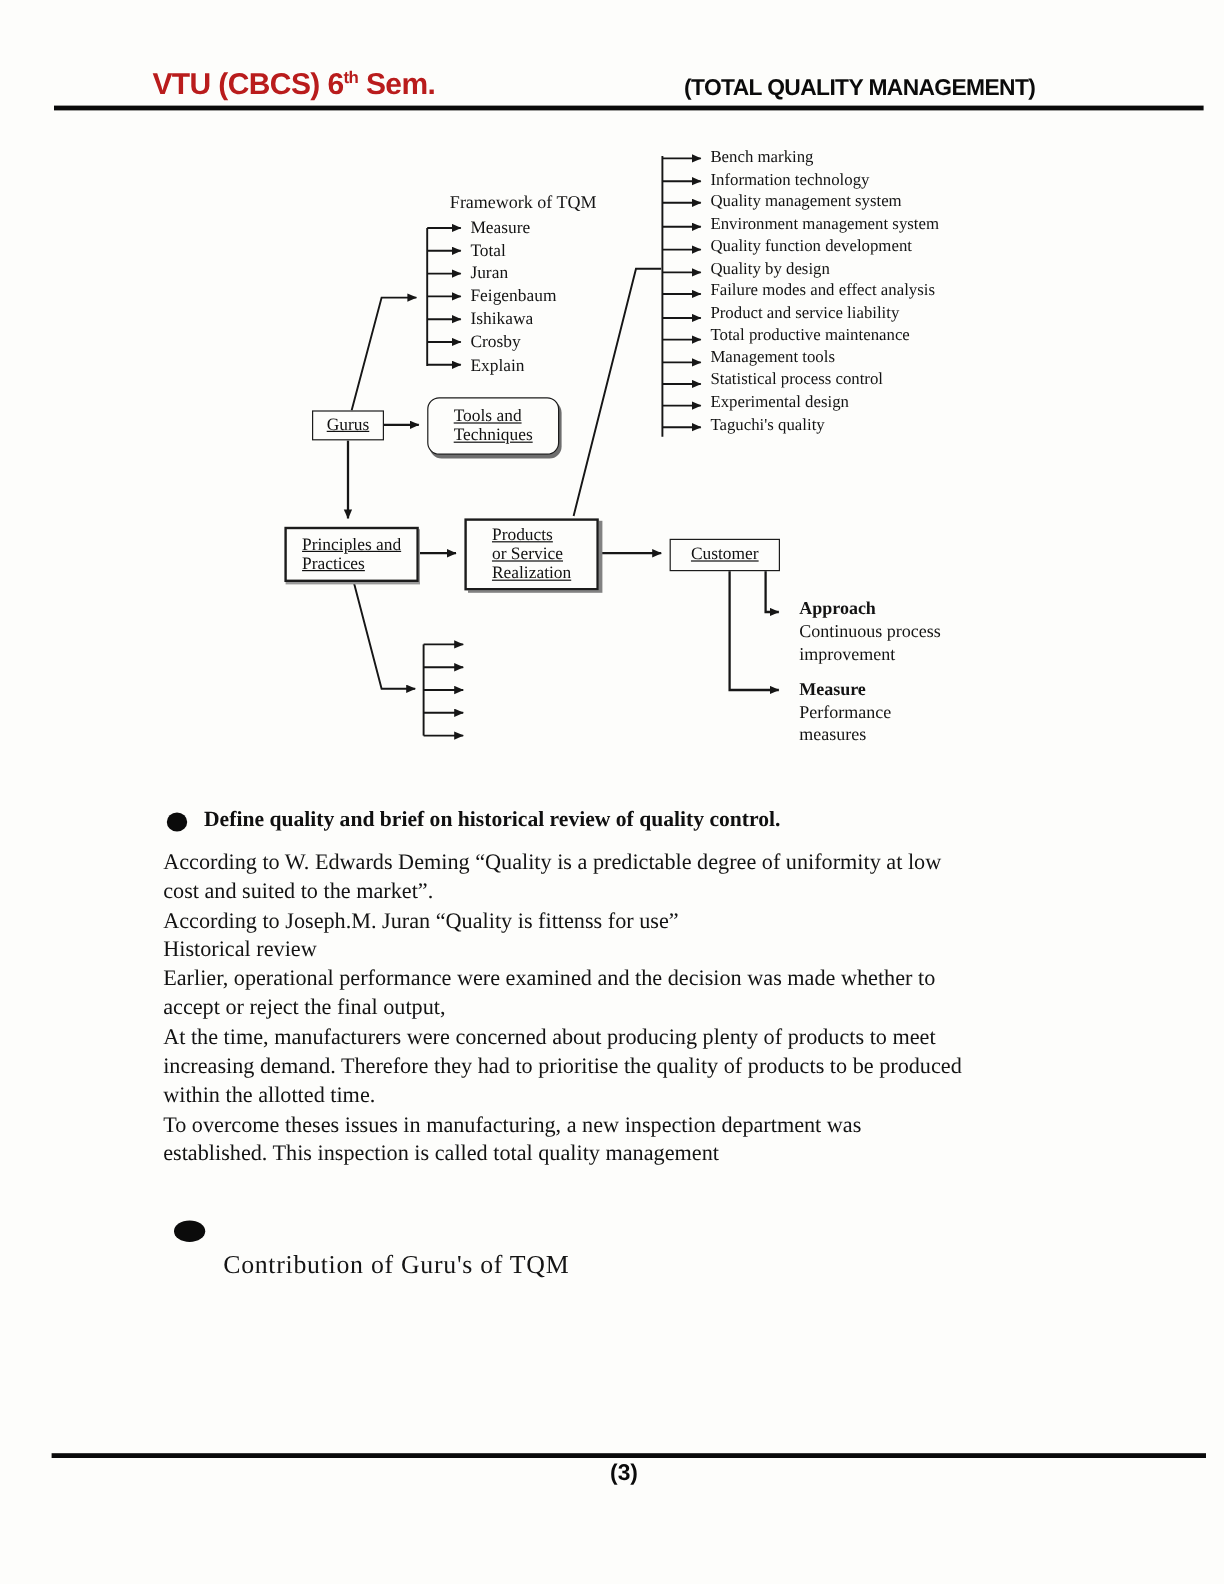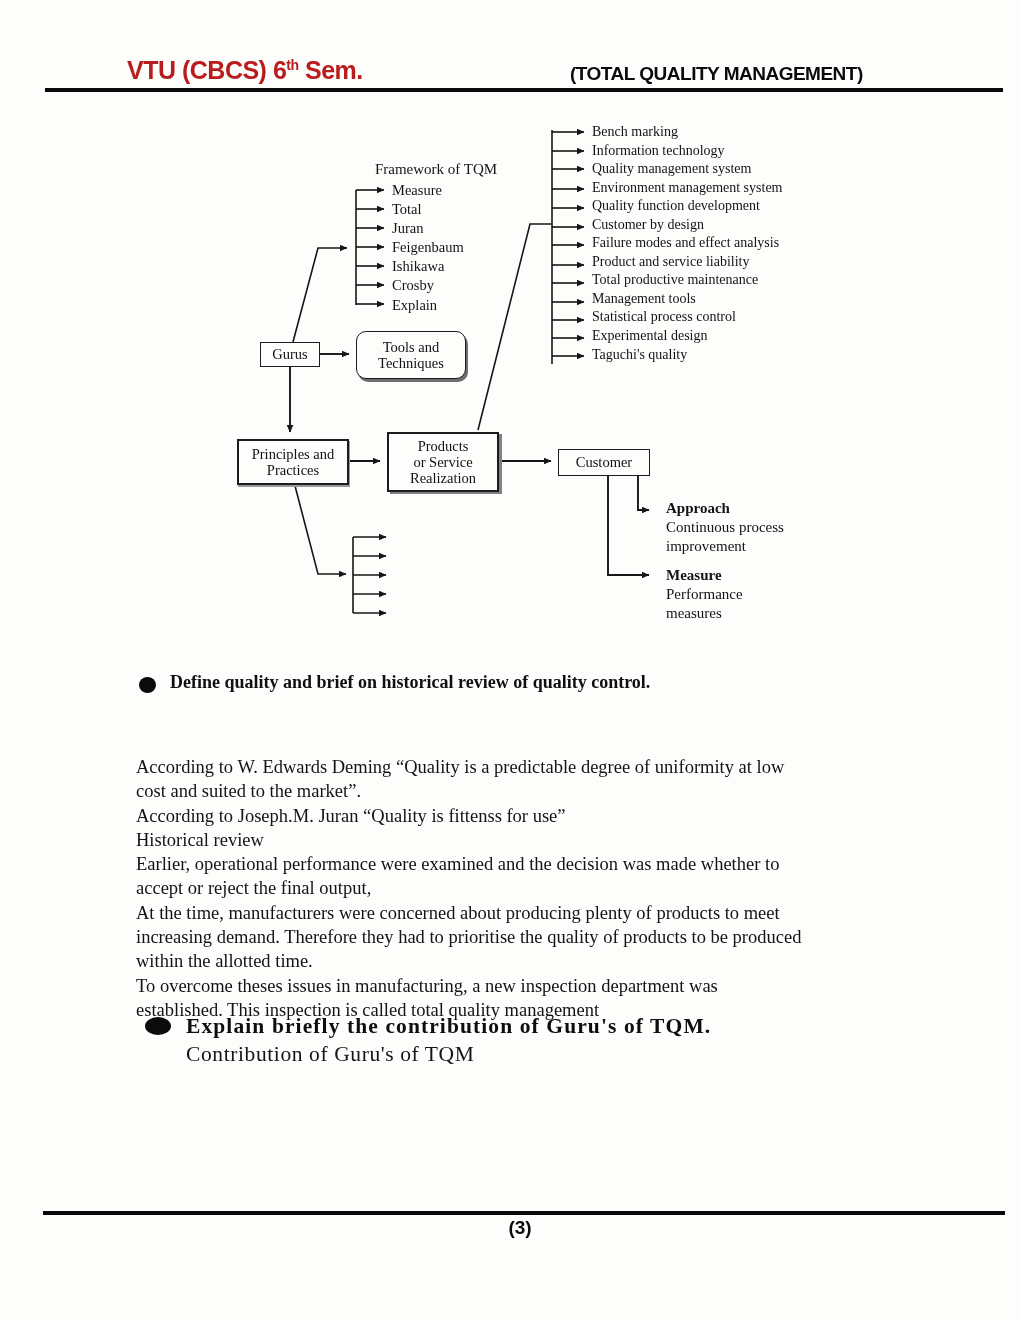--- a/index.html
+++ b/index.html
@@ -18,22 +18,22 @@
   .hdr-right {
     position:absolute; left:570px; top:63px;
     font-family:"Liberation Sans", sans-serif; font-weight:bold;
     font-size:19px; letter-spacing:-0.5px; color:#0b0b0b;
   }
   .rule { position:absolute; background:#0a0a0a; }
   
   .dg-svg { position:absolute; left:0; top:0; }
   .dbox {
     position:absolute; border:1.6px solid #1c1c1c; background:#fdfdfb;
-    display:flex; align-items:center; justify-content:center; text-align:center;
-    font-size:14.5px; line-height:1.12; white-space:pre-line; color:#111;
+    display:flex; align-items:center; justify-content:center; 
+    font-size:14.5px; line-height:1.12; white-space:pre-line; color:#111;text-decoration:underline;
   }
   .fw-label { position:absolute; left:360px; top:161px; width:152px; text-align:center;
     font-size:15px; color:#151515; }
   .dlist { position:absolute; color:#131313; }
   .dlist div { white-space:nowrap; }
   .tools-list { left:592px; top:123px; font-size:14px; }
   .tools-list div { line-height:18.55px; }
   .gurus-list { left:392px; top:181px; font-size:14.5px; }
   .gurus-list div { line-height:19.1px; }
   .princ-list { left:394px; top:528px; font-size:14.5px; }
@@ -42,21 +42,21 @@
   .cust-note .t { font-weight:bold; }
   .cust-note .b { white-space:pre-line; }
   
   .bullet { position:absolute; background:#0b0b0b; border-radius:50%; }
   .q1 {
     position:absolute; left:170px; top:672px; width:740px;
     font-weight:bold; font-size:18px; color:#101010;
   }
   .body-text {
     position:absolute; left:136px; top:707px; width:740px;
-    font-size:18.5px; line-height:24.3px; white-space:pre-line; color:#131313;margin-top:48px;
+    font-size:18.5px; line-height:24.3px; white-space:pre-line; color:#131313;
   }
   .q2 {
     position:absolute; left:186px; top:1014px; width:760px;
     font-weight:bold; font-size:21.5px; letter-spacing:1.1px; color:#0e0e0e;
   }
   .q2-sub {
     position:absolute; left:186px; top:1042px; width:700px;
     font-size:21.5px; letter-spacing:0.6px; color:#151515;
   }
   
@@ -152,21 +152,21 @@
     <div>Crosby</div>
     <div>Explain</div>
   </div>
 
   <div class="dlist tools-list">
     <div>Bench marking</div>
     <div>Information technology</div>
     <div>Quality management system</div>
     <div>Environment management system</div>
     <div>Quality function development</div>
-    <div>Customer by design</div>
+    <div>Quality by design</div>
     <div>Failure modes and effect analysis</div>
     <div>Product and service liability</div>
     <div>Total productive maintenance</div>
     <div>Management tools</div>
     <div>Statistical process control</div>
     <div>Experimental design</div>
     <div>Taguchi's quality</div>
   </div>
 
 
@@ -190,19 +190,18 @@
 Historical review
 Earlier, operational performance were examined and the decision was made whether to
 accept or reject the final output,
 At the time, manufacturers were concerned about producing plenty of products to meet
 increasing demand. Therefore they had to prioritise the quality of products to be produced
 within the allotted time.
 To overcome theses issues in manufacturing, a new inspection department was
 established. This inspection is called total quality management</div>
 
   <div class="bullet" style="left:145px; top:1017px; width:26px; height:18px; border-radius:50%;"></div>
-  <div class="q2">Explain briefly the contribution of Guru's of TQM.</div>
   <div class="q2-sub">Contribution of Guru's of TQM</div>
 
   <div class="rule" style="left:43px; top:1211px; width:962px; height:4px;"></div>
   <div class="page-num">(3)</div>
 
 </div>
 
 </body></html>

